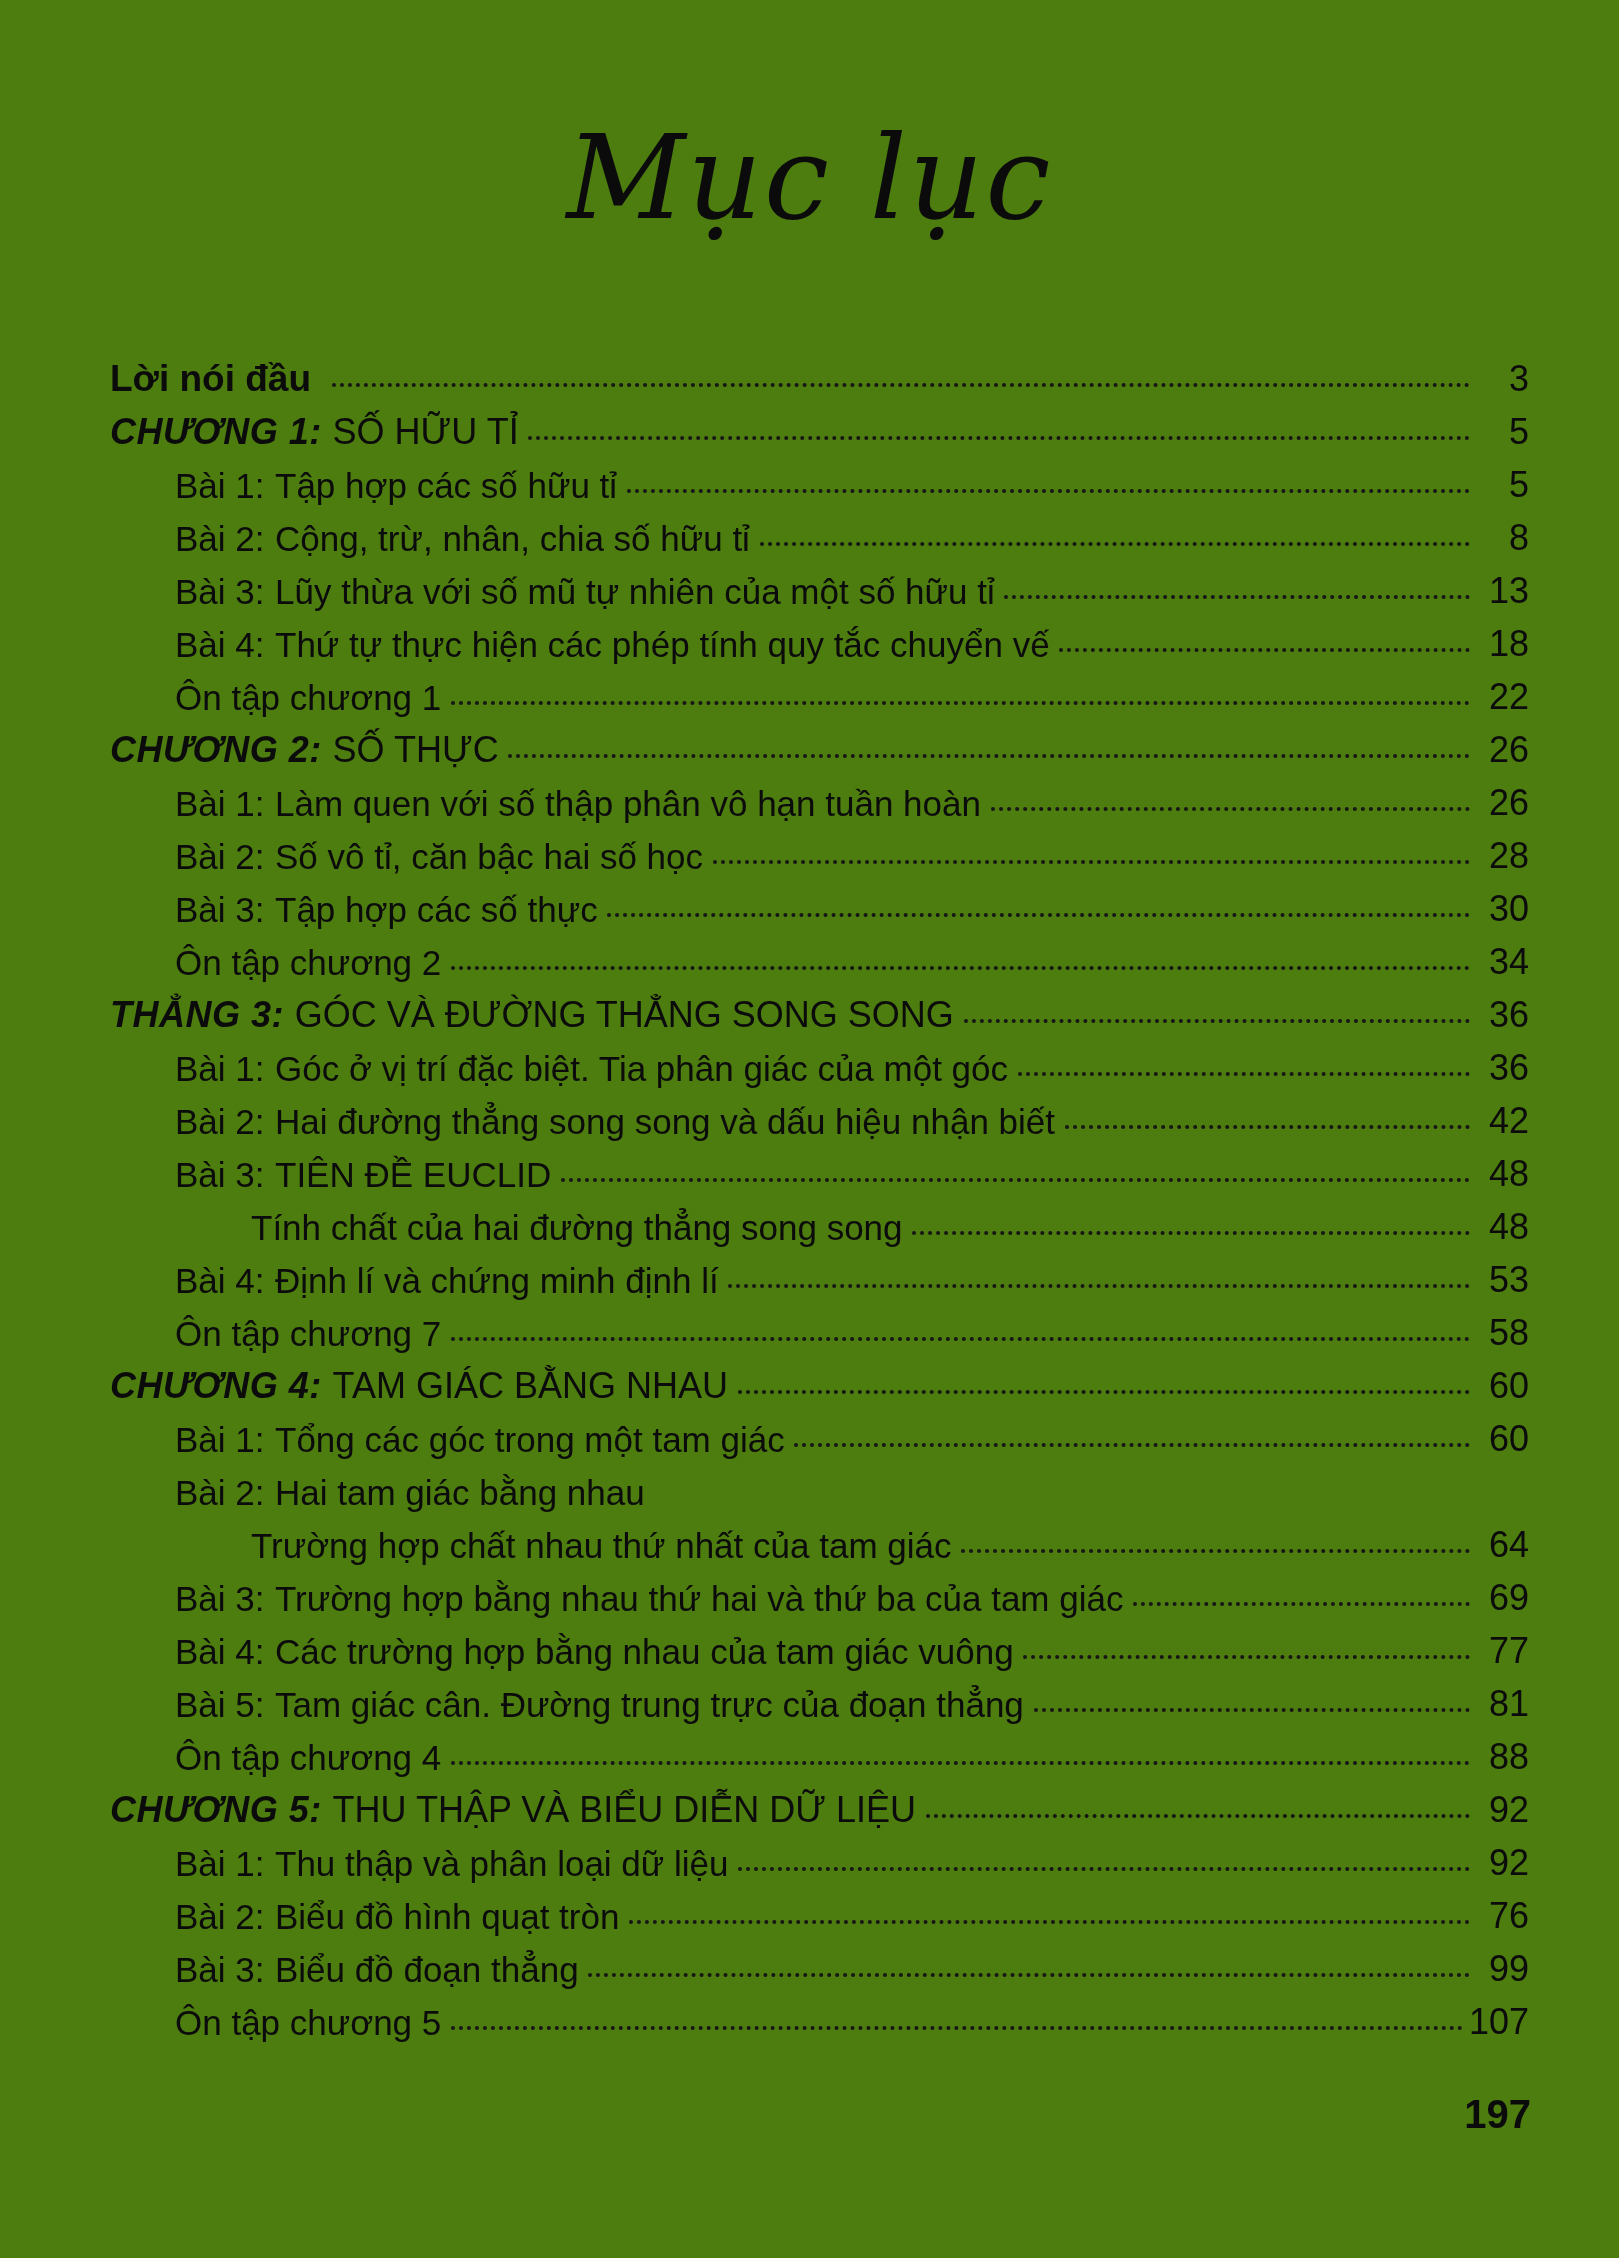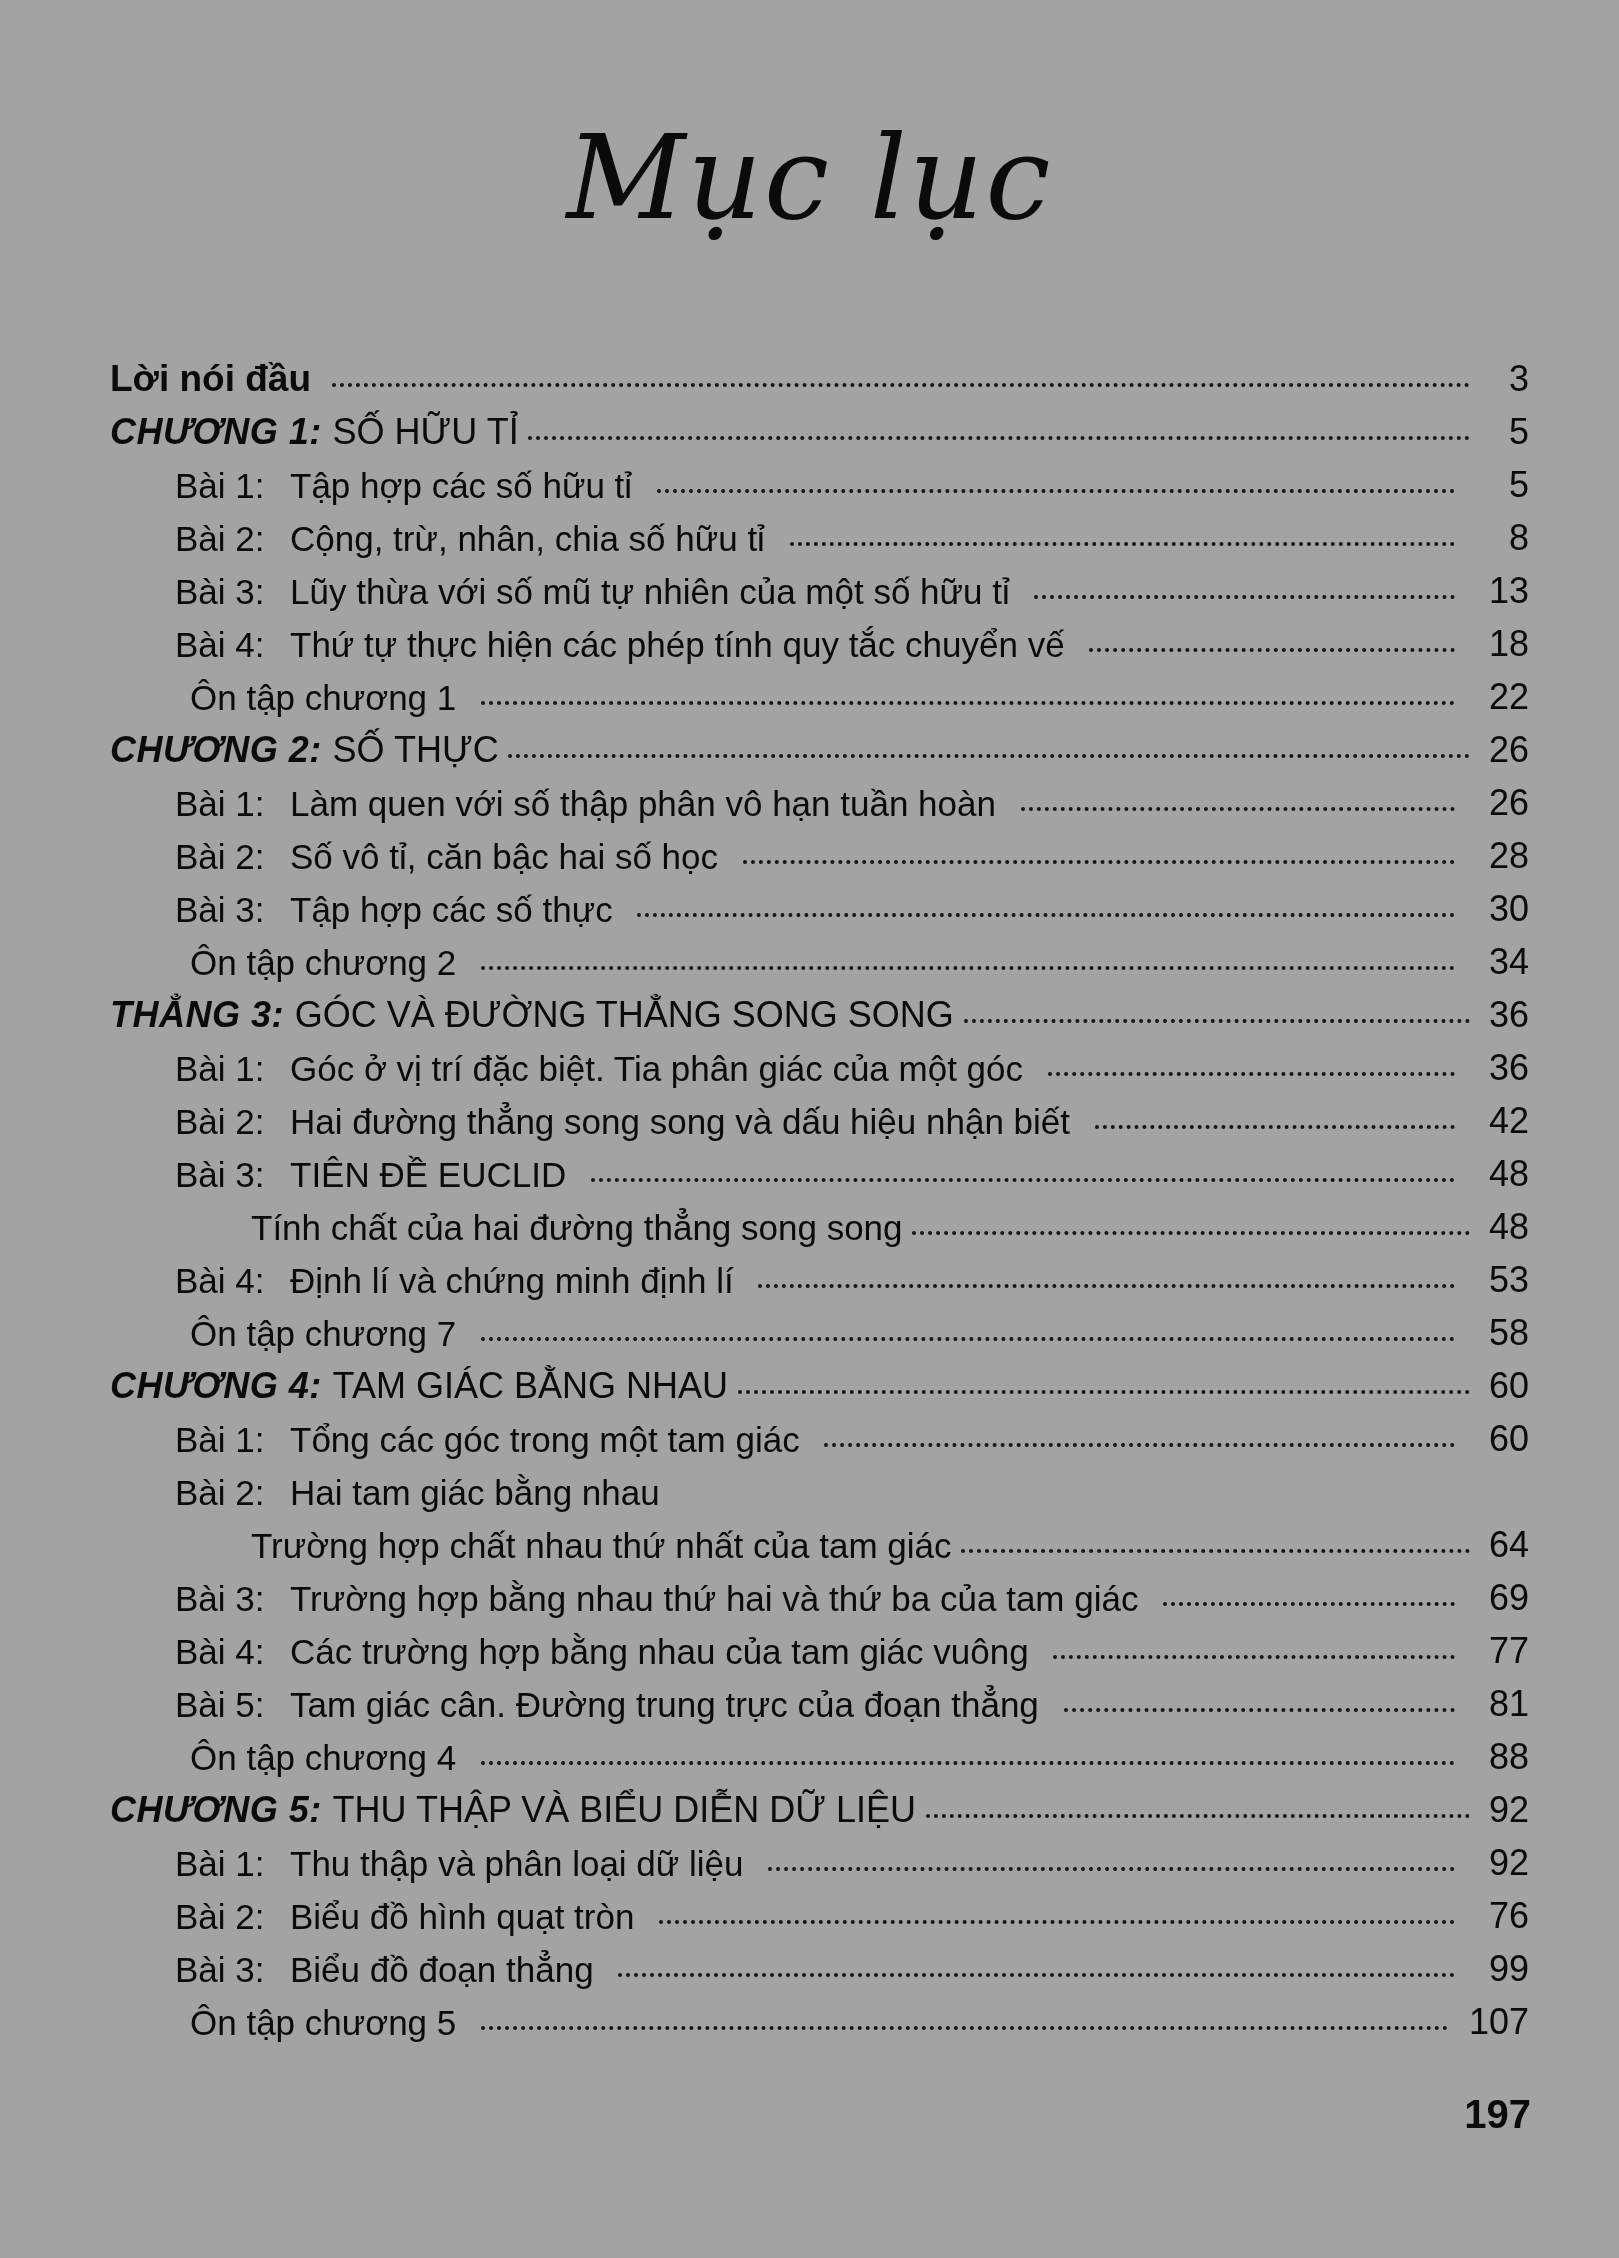--- a/index.html
+++ b/index.html
@@ -1,20 +1,20 @@
 <!DOCTYPE html>
 <html><head>
 <meta charset="utf-8">
 <style>
   html, body { margin: 0; padding: 0; background: #ffffff; }
   .sheet {
     position: relative;
     width: 1619px;
     height: 2258px;
-    background: #a3a3a3;
+    background: #4d7c0f;
     font-family: "Liberation Sans", sans-serif;
     color: #0b0b0b;
     overflow: hidden;
   }
   .title {
     position: absolute;
     top: 110px;
     left: 0;
     width: 100%;
     text-align: center;
@@ -30,21 +30,21 @@
     top: 347px;
     width: 1419px;
   }
   .row {
     display: flex;
     align-items: flex-end;
     height: 53px;
     font-size: 35px;
     white-space: nowrap;
   }
-  .row.lesson { padding-left: 65px; gap: 15px; }
+  .row.lesson { padding-left: 65px; }
   .row.sub    { padding-left: 141px; }
   .row.preface .prefix { font-weight: bold; font-size: 37px; }
   .row.chapter { font-size: 36px; }
   .row.chapter .prefix {
     font-weight: bold;
     font-style: italic;
     letter-spacing: 0.5px;
   }
   .prefix:not(:empty) { margin-right: 0.3em; }
   .dots {

